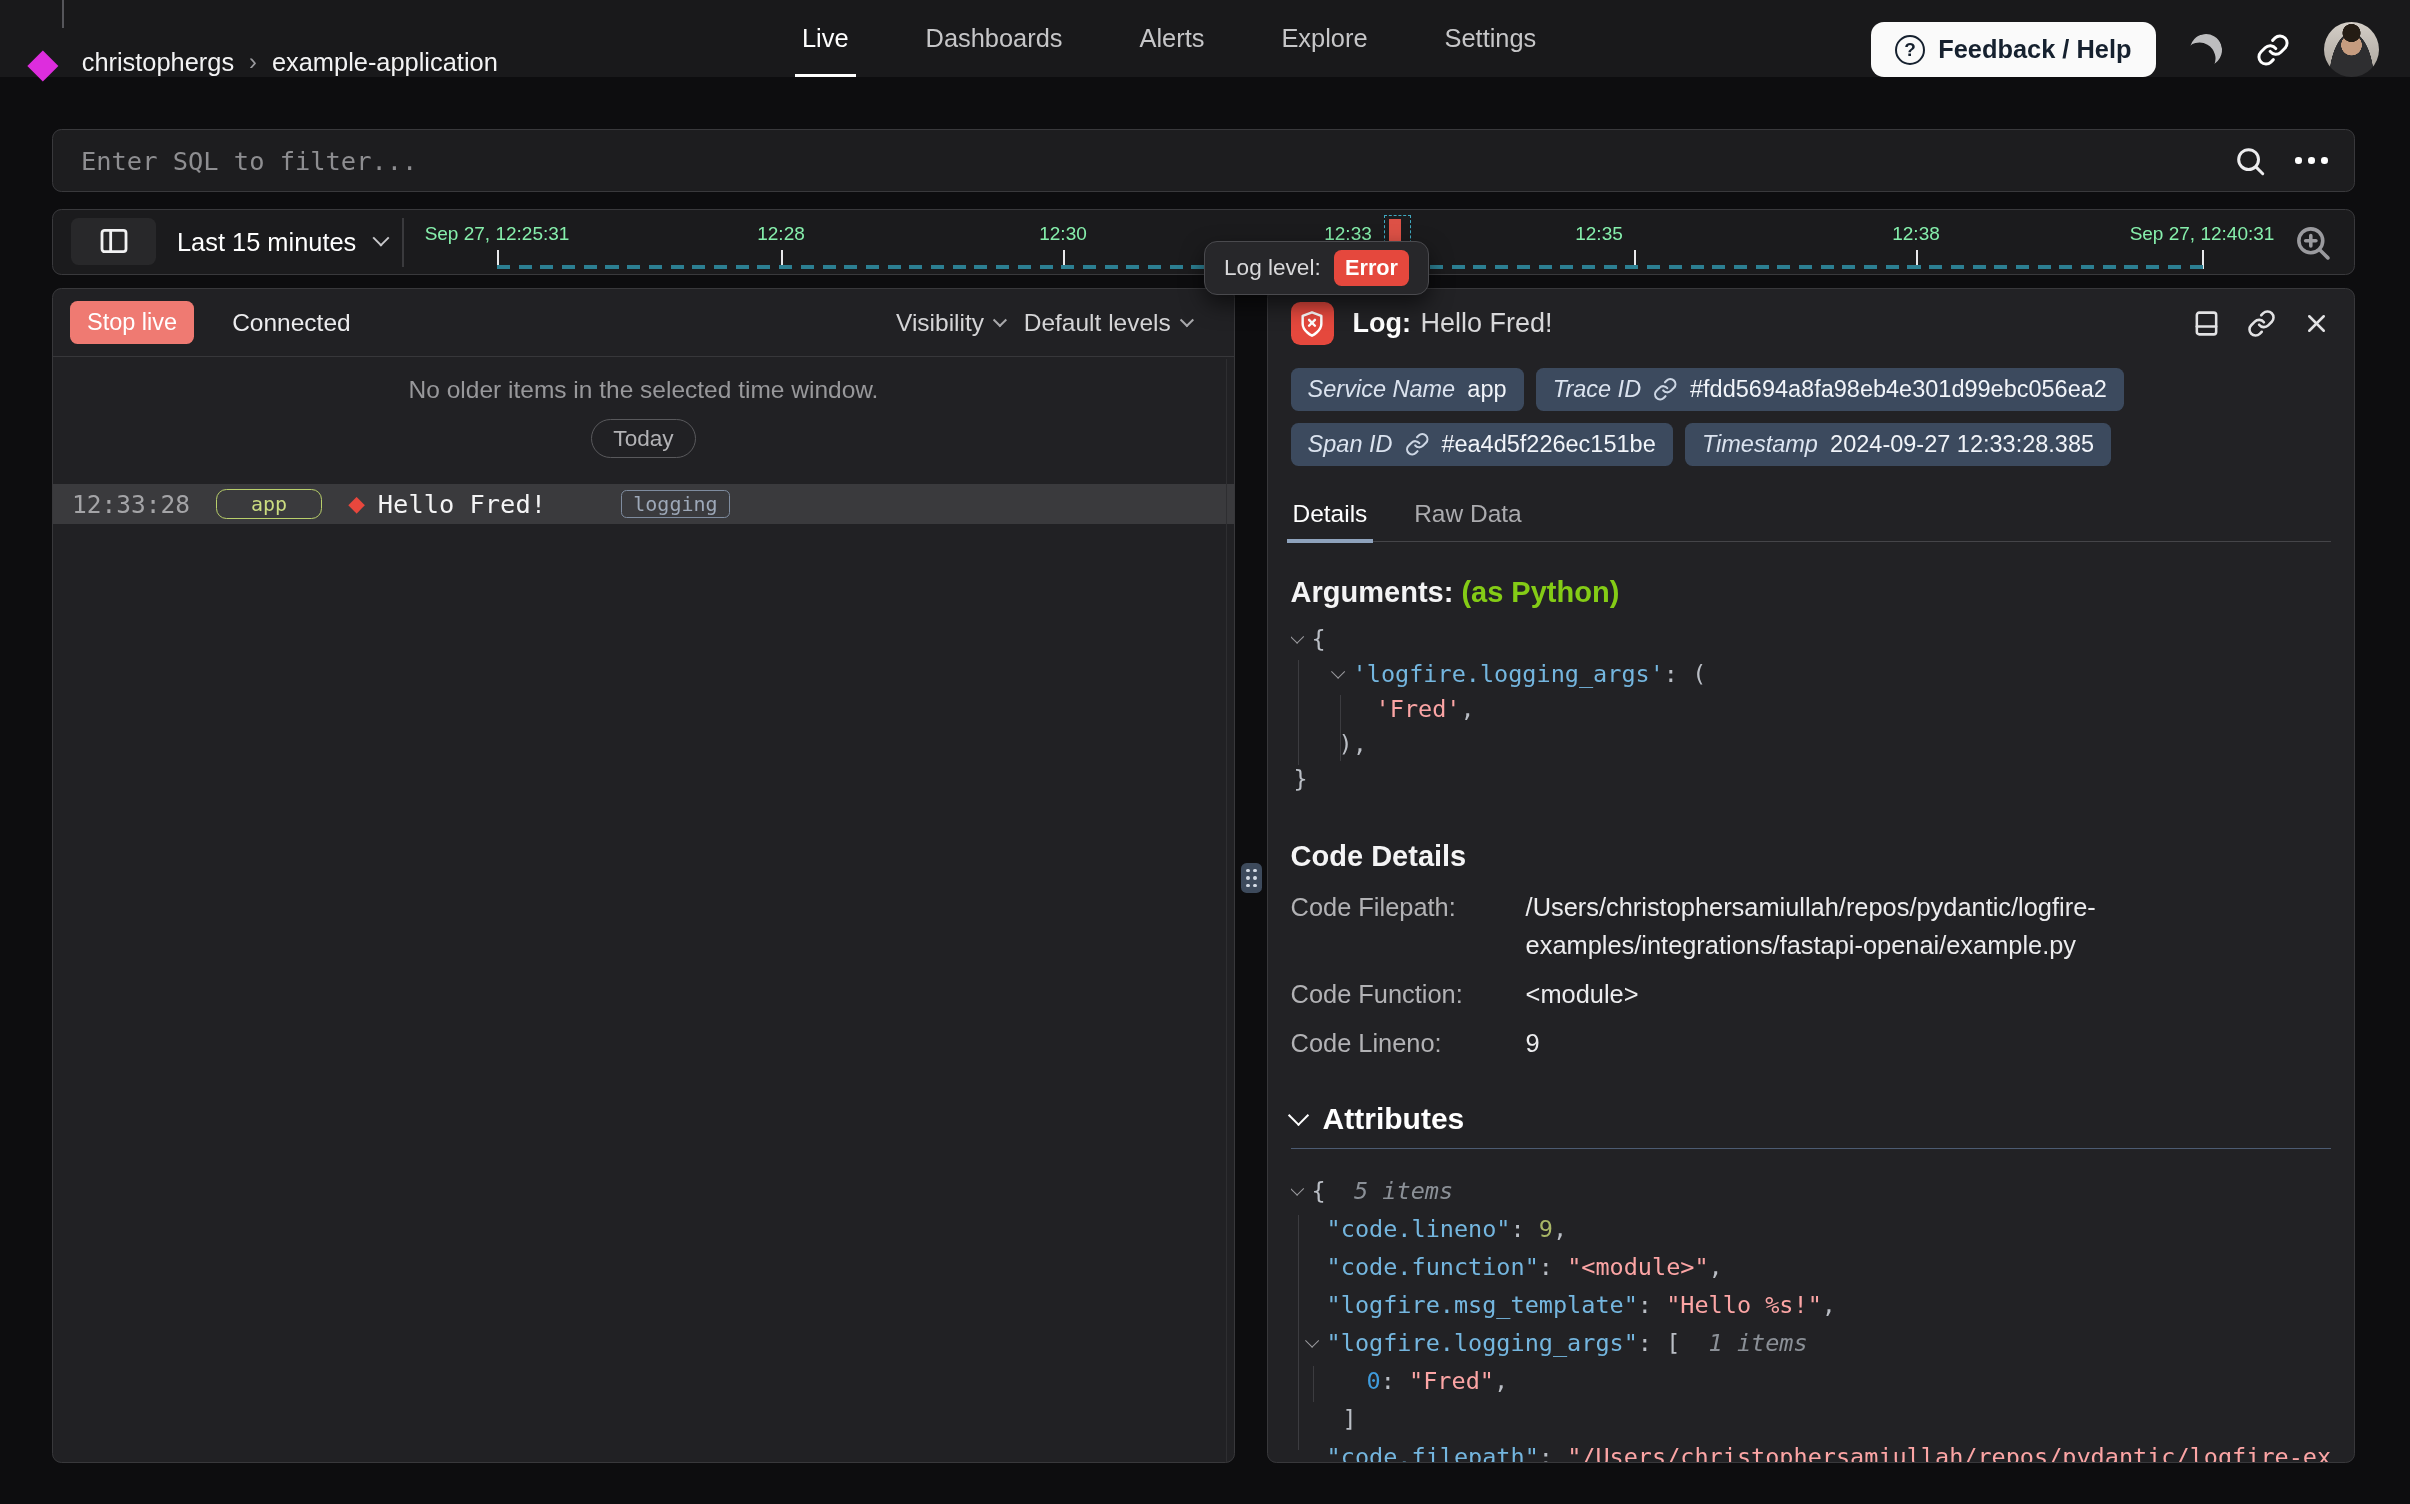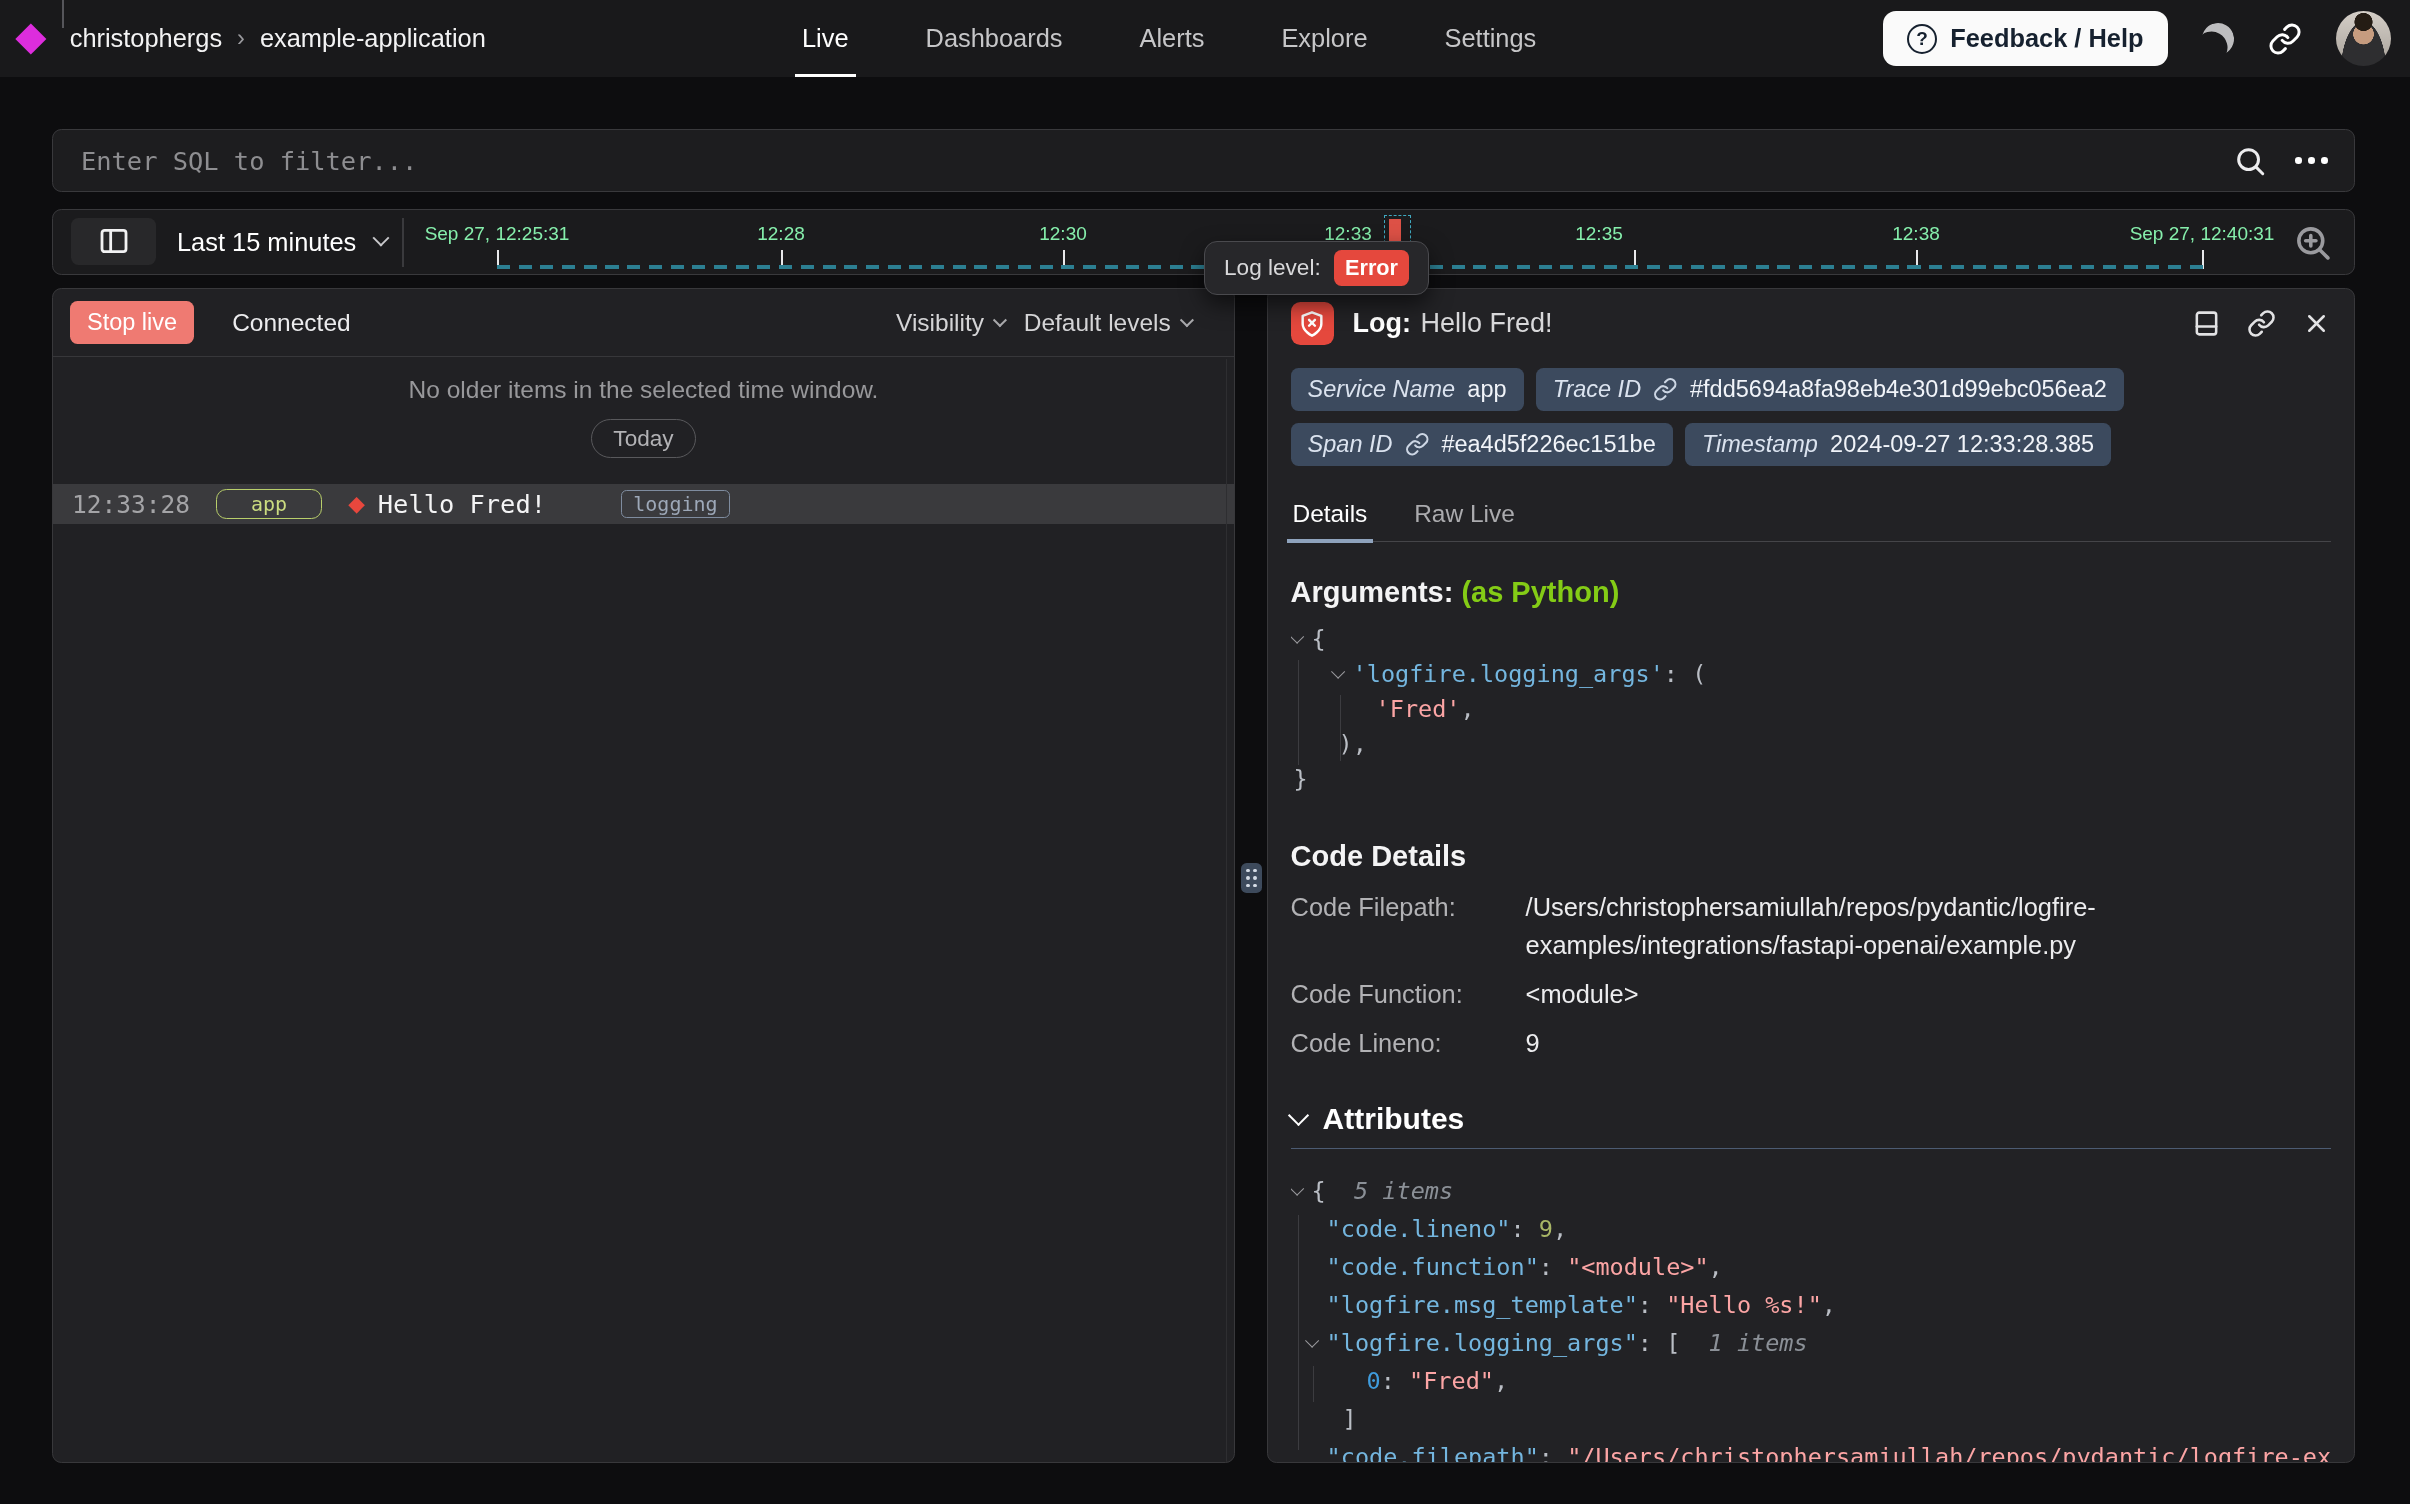--- a/index.html
+++ b/index.html
@@ -4,21 +4,21 @@
 <style>
   html,body{margin:0;padding:0;background:#000;}
   #page{position:relative;width:2411px;height:1505px;background:#0d0d0f;overflow:hidden;
         font-family:"Liberation Sans",sans-serif;color:#ededee;}
   *{box-sizing:border-box;}
 
   
   svg.ic{fill:none;stroke:currentColor;stroke-width:2.1;stroke-linecap:round;stroke-linejoin:round;}
 
   
-  #nav{position:absolute;top:0;left:0;right:0;height:77px;background:#19191b;display:flex;align-items:center;padding:0 20px;}
+  #nav{position:absolute;top:0;left:0;right:0;height:77px;background:#19191b;display:flex;align-items:flex-end;padding:0 32px;}
   .logo-tail{position:absolute;left:62px;top:0;width:1.9px;height:28px;background:#55555a;}
   .logo-diamond{width:21.7px;height:21.7px;background:#dd2ddd;transform:rotate(45deg);margin-right:28px;cursor:pointer;}
   .breadcrumb{display:flex;align-items:center;gap:15px;font-size:25.4px;color:#f3f3f4;}
   .bc-sep{color:#9a9a9e;font-size:23.5px;}
   #nav-items{position:absolute;left:802px;top:0;height:100%;display:flex;gap:77px;align-items:center;}
   .nav-item{color:#c6c6c8;font-size:25.4px;height:100%;display:flex;align-items:center;position:relative;cursor:pointer;}
   .nav-item.active{color:#fff;}
   .nav-item.active::after{content:"";position:absolute;left:-7.5px;right:-7.5px;bottom:0;height:2.8px;background:#fff;}
   #nav-right{margin-left:auto;display:flex;align-items:center;gap:34px;}
   .feedback-btn{background:#fafafa;color:#16212f;border:none;border-radius:13px;height:55px;padding:0 24.5px;
@@ -326,21 +326,21 @@
           <span class="val">#ea4d5f226ec151be</span>
         </div>
         <div class="badge">
           <span class="lbl">Timestamp</span>
           <span class="val">2024-09-27 12:33:28.385</span>
         </div>
       </div>
 
     <div id="tabs">
         <div class="tab active">Details</div>
-        <div class="tab">Raw Live</div>
+        <div class="tab">Raw Data</div>
       </div>
 
     <div class="sec-h">
       <span>Arguments:</span> <span class="dim">(as Python)</span>
     </div>
     <div class="codeblock" id="args-code">
       <div class="guide" style="left:7.5px;top:38px;height:105px"></div>
       <div class="guide" style="left:49px;top:73px;height:66px"></div>
     <div class="codeline" style="padding-left: 0px;"><span class="chev"></span><span class="tok-p">{</span></div>
         <div class="codeline" style="padding-left: 41px;"><span class="chev"></span><span class="tok-k">'logfire.logging_args'</span><span class="tok-p">: (</span></div>

